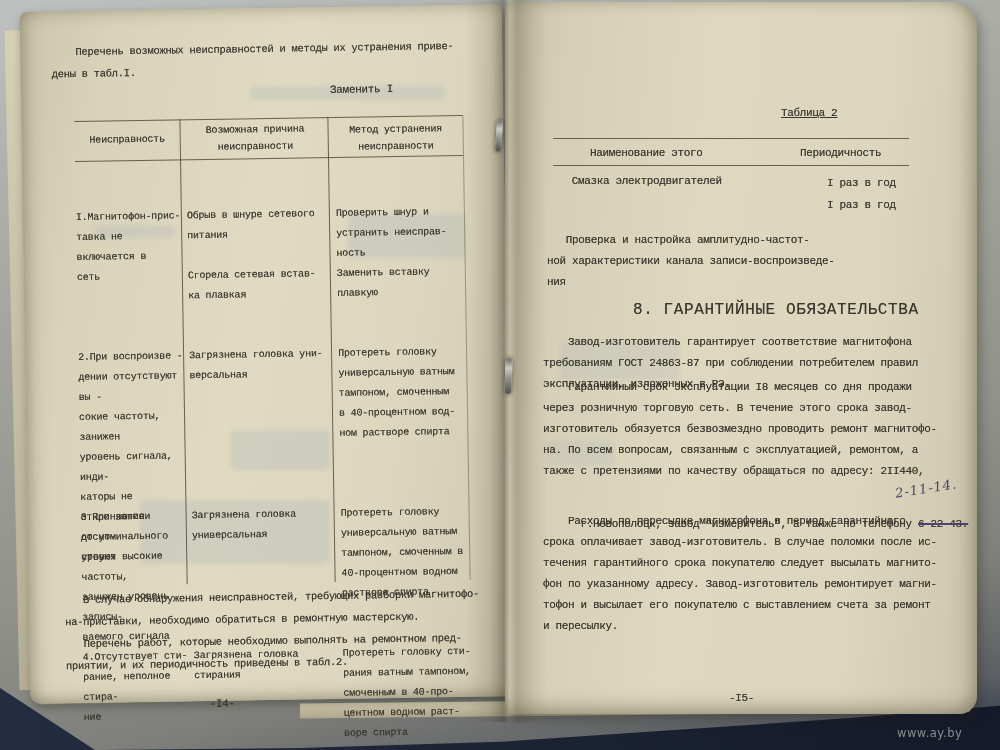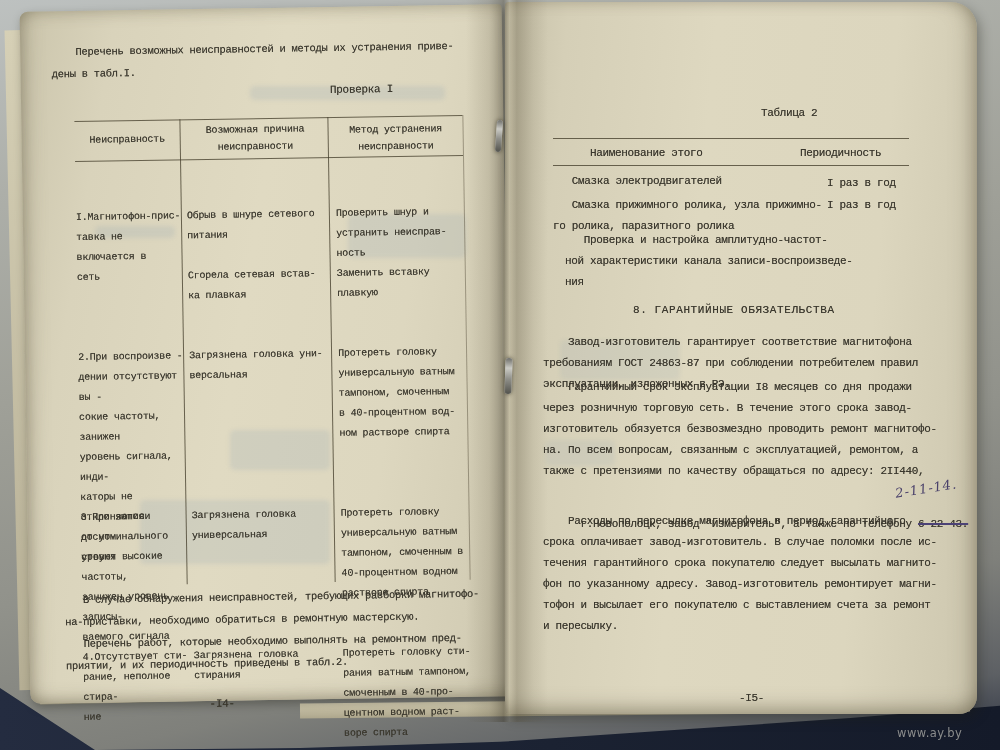--- a/index.html
+++ b/index.html
@@ -35,21 +35,21 @@
   .txt{position:absolute;white-space:pre-wrap;color:#3a372d;text-shadow:0 0 .6px rgba(52,49,40,.65);}
   .lp{font-size:10px;line-height:20px;letter-spacing:-0.2px;}
   .lp-par{font-size:10.5px;line-height:22px;letter-spacing:-0.3px;}
   .rp{font-size:11px;line-height:21px;letter-spacing:-0.35px;}
   .center{text-align:center;}
   .hrule,.vrule{position:absolute;background:rgba(72,66,48,.8);}
   .hrule{height:1.3px;}
   .vrule{width:1.2px;}
   .t1col{position:absolute;}
   .cellblock{white-space:pre-wrap;}
-  .heading{letter-spacing:.6px;font-size:11px;}
+  .heading{letter-spacing:.6px;font-size:16px;}
   .phone-old{text-decoration:line-through;text-decoration-color:#4c4276;text-decoration-thickness:2px;}
   .phone-new{position:absolute;left:352px;top:-15px;transform:rotate(-9deg);
     font-family:"DejaVu Serif",serif;font-style:italic;font-size:13px;color:#49406a;text-shadow:none;letter-spacing:1px;}
   #watermark{left:897px;top:726px;z-index:8;font-family:"DejaVu Sans",sans-serif;font-size:11.5px;
     color:rgba(214,214,208,.62);letter-spacing:.5px;text-shadow:0 0 1px rgba(0,0,0,.3);}
 </style>
 </head>
 <body>
 
 <div id="photo">
@@ -72,21 +72,21 @@
 
   <div class="abs" id="spine-shadow"></div>
   <div class="abs staple" style="left:496px;top:120px;width:6px;height:32px;transform:rotate(4deg);"></div>
   <div class="abs staple" style="left:505px;top:358px;width:7px;height:36px;transform:rotate(2deg);"></div>
 
   <div class="abs" id="left-content">
 
     <div class="txt lp-par" style="left:30px;top:30px;width:445px;">    Перечень возможных неисправностей и методы их устранения приве-
 дены в табл.I.</div>
 
-    <div class="txt lp-par" style="left:308px;top:72px;font-size:11px;">Проверка I</div>
+    <div class="txt lp-par" style="left:308px;top:72px;font-size:11px;">Заменить I</div>
 
     <div class="hrule" style="left:52px;top:110px;width:388px;"></div>
     <div class="hrule" style="left:52px;top:150px;width:388px;"></div>
     <div class="vrule" style="left:157px;top:110px;height:465px;"></div>
     <div class="vrule" style="left:305px;top:110px;height:465px;"></div>
     <div class="vrule" style="left:440px;top:110px;height:465px;opacity:.55;"></div>
 
     <div class="txt lp center" style="left:52px;top:120px;width:105px;">Неисправность</div>
     <div class="txt lp center" style="left:160px;top:113px;width:145px;line-height:17px;">Возможная причина
 неисправности</div>
@@ -152,35 +152,33 @@
     <div class="txt lp-par" style="left:35px;top:578px;width:440px;">   В случае обнаружения неисправностей, требующих разборки магнитофо-
 на-приставки, необходимо обратиться в ремонтную мастерскую.</div>
     <div class="txt lp-par" style="left:35px;top:622px;width:440px;">   Перечень работ, которые необходимо выполнять на ремонтном пред-
 приятии, и их периодичность приведены в табл.2.</div>
 
     <div class="txt lp-par" style="left:178px;top:684px;font-size:11px;">-I4-</div>
   </div>
 
   <div class="abs" id="right-content">
 
-    <div class="txt rp" style="left:256px;top:101px;">Таблица 2</div>
+    <div class="txt rp" style="left:276px;top:101px;text-decoration:underline;">Таблица 2</div>
 
     <div class="hrule" style="left:48px;top:136px;width:356px;"></div>
     <div class="txt rp" style="left:85px;top:141px;">Наименование этого</div>
     <div class="txt rp" style="left:295px;top:141px;">Периодичность</div>
     <div class="hrule" style="left:48px;top:163px;width:356px;"></div>
 
     <div class="txt rp" style="left:48px;top:169px;width:275px;">   Смазка электродвигателей</div>
     <div class="txt rp" style="left:322px;top:171px;">I раз в год</div>
 
-    <div class="txt rp" style="left:48px;top:193px;width:275px;">   Смазка прижимного ролика, узла прижимно-
-го ролика, паразитного ролика</div>
     <div class="txt rp" style="left:322px;top:193px;">I раз в год</div>
 
-    <div class="txt rp" style="left:60px;top:228px;width:290px;">   Проверка и настройка амплитудно-частот-
+    <div class="txt rp" style="left:42px;top:228px;width:290px;">   Проверка и настройка амплитудно-частот-
 ной характеристики канала записи-воспроизведе-
 ния</div>
 
     <div class="txt rp heading" style="left:128px;top:298px;">8. ГАРАНТИЙНЫЕ ОБЯЗАТЕЛЬСТВА</div>
 
     <div class="txt rp" style="left:38px;top:330px;width:430px;">    Завод-изготовитель гарантирует соответствие магнитофона
 требованиям ГОСТ 24863-87 при соблюдении потребителем правил
 эксплуатации, изложенных в РЭ.</div>
 
     <div class="txt rp" style="left:38px;top:375px;width:430px;">    Гарантийный срок эксплуатации I8 месяцев со дня продажи
@@ -194,17 +192,17 @@
       <span class="phone-new">2-11-14.</span>
     </div>
 
     <div class="txt rp" style="left:38px;top:509px;width:434px;">    Расходы по пересылке магнитофона в период гарантийного
 срока оплачивает завод-изготовитель. В случае поломки после ис-
 течения гарантийного срока покупателю следует высылать магнито-
 фон по указанному адресу. Завод-изготовитель ремонтирует магни-
 тофон и высылает его покупателю с выставлением счета за ремонт
 и пересылку.</div>
 
-    <div class="txt rp" style="left:234px;top:686px;text-align:right;">-I5-</div>
+    <div class="txt rp" style="left:224px;top:686px;text-align:right;">-I5-</div>
   </div>
 
   <div class="abs" id="watermark">www.ay.by</div>
 </div>
 
 </body></html>

